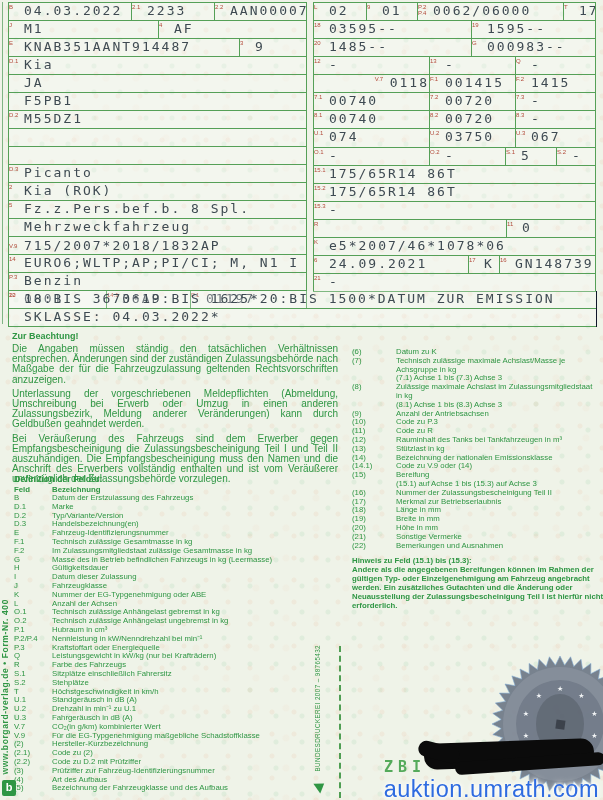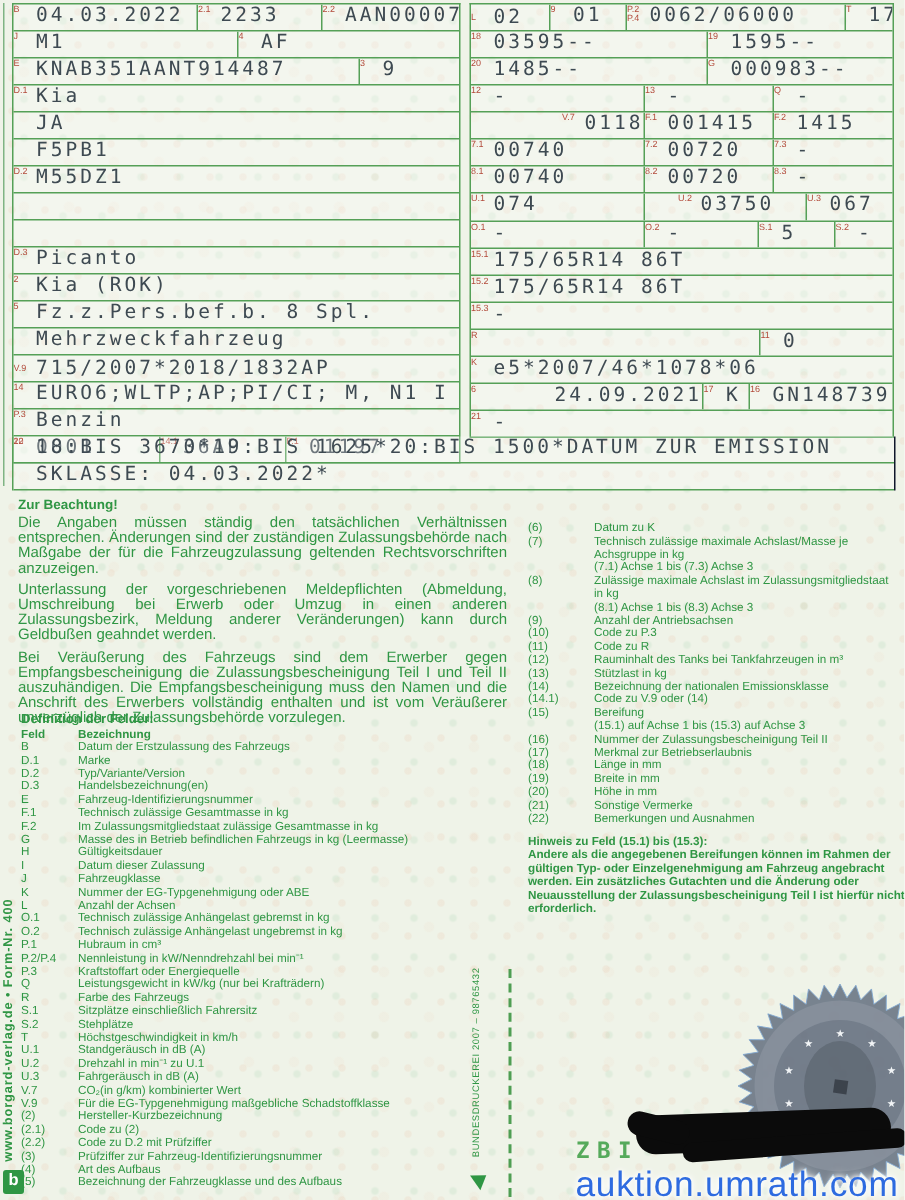--- a/index.html
+++ b/index.html
@@ -194,21 +194,21 @@
           <span class="fvalue">36AP</span>
         </div>
         <div class="fcell" style="flex: 1 1 0%;">
           <span class="flabel">P.1</span>
           <span class="fvalue">01197</span>
         </div>
       </div>
     </div>
   <div id="form-right" class="form-col">
       <div class="frow">
-        <div class="fcell" style="width: 52px; align-items: center;">
+        <div class="fcell" style="width: 52px;">
           <span class="flabel">L</span>
           <span class="fvalue">02</span>
         </div>
         <div class="fcell" style="width: 50px;">
           <span class="flabel">9</span>
           <span class="fvalue">01</span>
         </div>
         <div class="fcell" style="width: 145px;">
           <span class="flabel">P.2 P.4</span>
           <span class="fvalue">0062/06000</span>
@@ -292,21 +292,21 @@
         <div class="fcell" style="flex: 1 1 0%;">
           <span class="flabel">8.3</span>
           <span class="fvalue">-</span>
         </div>
       </div>
       <div class="frow">
         <div class="fcell" style="width: 115px;">
           <span class="flabel">U.1</span>
           <span class="fvalue">074</span>
         </div>
-        <div class="fcell" style="width: 85px; padding-left: 22px;">
+        <div class="fcell" style="width: 85px;">
           <span class="flabel">U.2</span>
           <span class="fvalue">03750</span>
         </div>
         <div class="fcell" style="flex: 1 1 0%;">
           <span class="flabel">U.3</span>
           <span class="fvalue">067</span>
         </div>
       </div>
       <div class="frow">
         <div class="fcell" style="width: 115px;">
@@ -354,21 +354,21 @@
           <span class="fvalue">0</span>
         </div>
       </div>
       <div class="frow">
         <div class="fcell" style="flex: 1 1 0%;">
           <span class="flabel">K</span>
           <span class="fvalue">e5*2007/46*1078*06</span>
         </div>
       </div>
       <div class="frow">
-        <div class="fcell" style="width: 154px; justify-content: space-between;">
+        <div class="fcell" style="width: 154px;">
           <span class="flabel">6</span>
           <span class="fvalue">24.09.2021</span>
         </div>
         <div class="fcell" style="width: 30px;">
           <span class="flabel">17</span>
           <span class="fvalue">K</span>
         </div>
         <div class="fcell" style="flex: 1 1 0%;">
           <span class="flabel">16</span>
           <span class="fvalue">GN148739</span>

